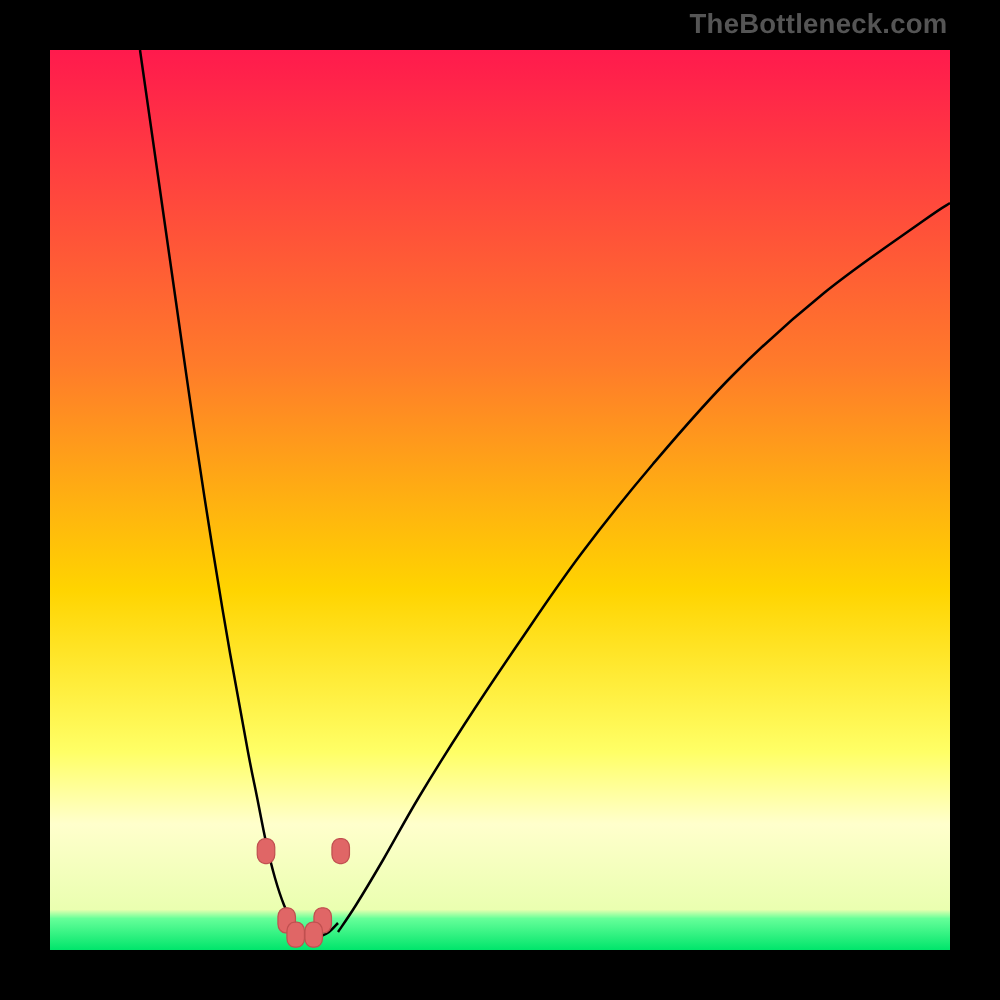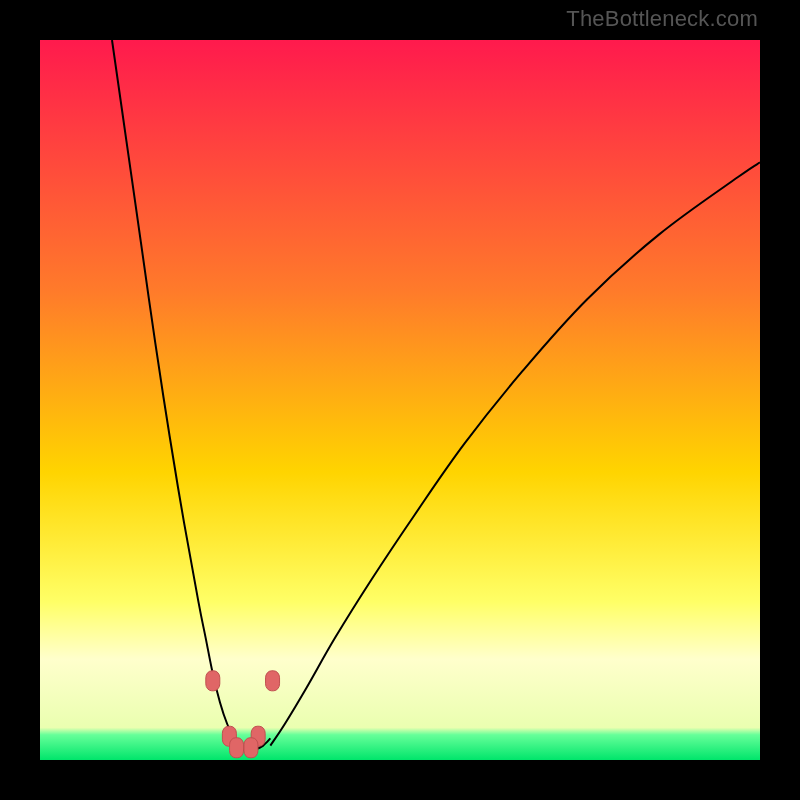--- a/index.html
+++ b/index.html
@@ -36,20 +36,21 @@
     inset: 0;
   }
   .watermark {
     position: absolute;
     top: 6px;
     right: 42px;
     color: #555;
     font-size: 22px;
     letter-spacing: 0.2px;
     user-select: none;
+    font-weight: bold;
   }
 </style>
 </head>
 <body>
 
 <div class="frame">
 
   <div class="watermark">TheBottleneck.com</div>
 
   <div class="plot-area">

